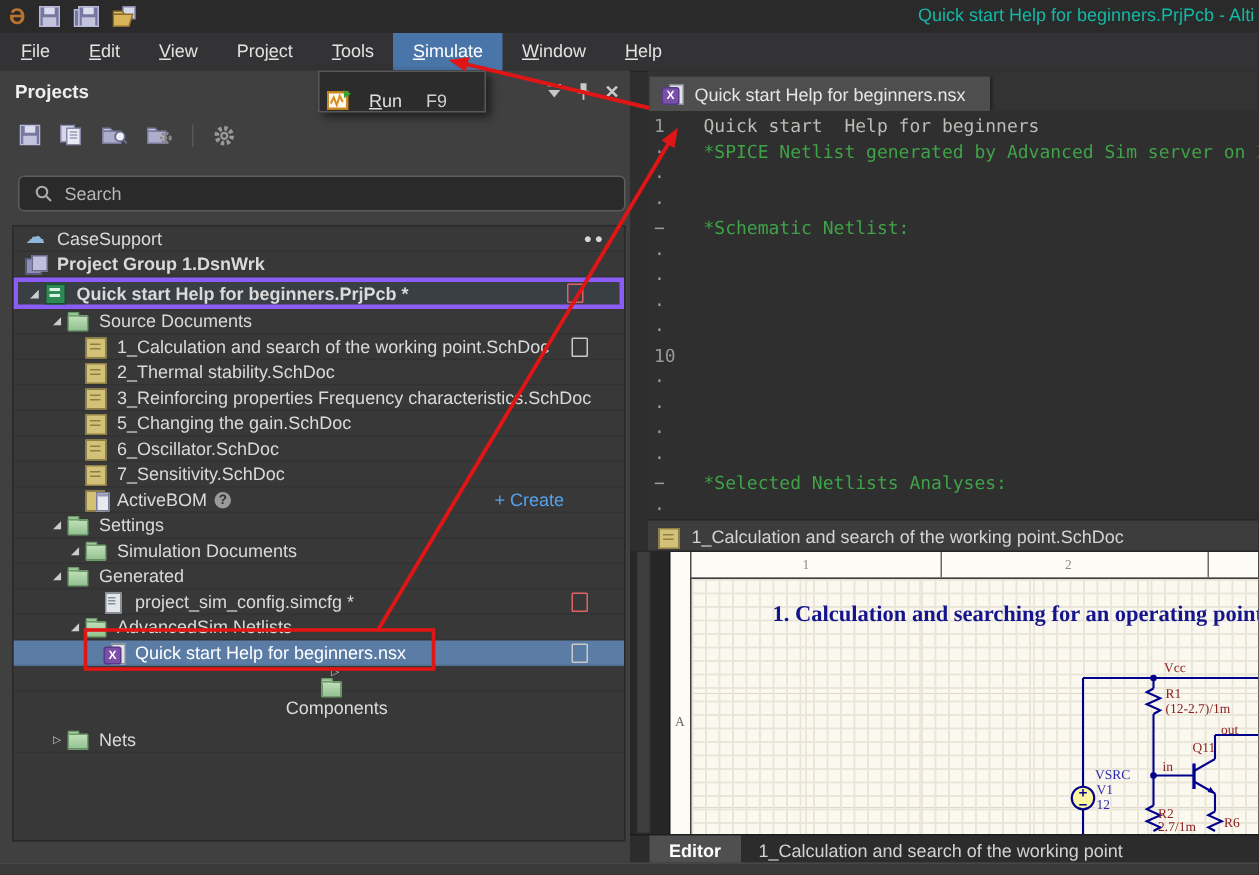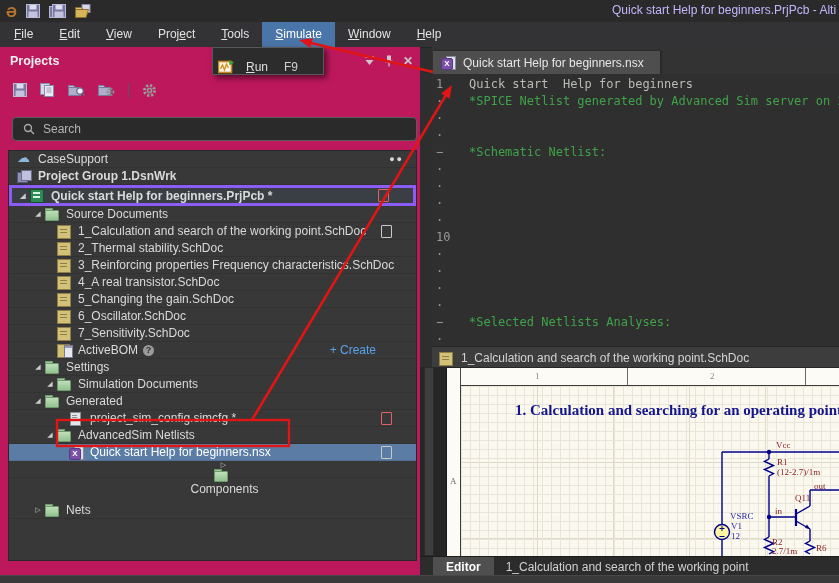--- a/index.html
+++ b/index.html
@@ -3,31 +3,31 @@
 <meta charset="utf-8">
 <style>
   html,body{margin:0;padding:0}
   body{position:relative;width:839px;height:583px;overflow:hidden;background:#2e2e2e;
        font-family:"Liberation Sans",sans-serif;font-size:12px;color:#d8d8d8;-webkit-font-smoothing:antialiased}
   u{text-decoration:underline}
   
   .titlebar{position:absolute;top:0;left:0;right:0;height:22px;background:#2a2a2a;display:flex;align-items:center}
   .titlebar .tb-icons{display:flex;align-items:center;gap:9px;padding-left:6px}
   .tb-logo{color:#b8742f;font-weight:bold;font-size:15px;line-height:15px}
-  .win-title{position:absolute;left:612px;top:3px;white-space:nowrap;color:#c4b5fd;font-size:12px}
+  .win-title{position:absolute;left:612px;top:3px;white-space:nowrap;color:#14b8a6;font-size:12px}
   
   .menubar{position:absolute;top:22px;left:0;right:0;height:25px;background:#333335;border-bottom:1px solid #242424;display:flex;align-items:stretch;padding-left:1px}
   .menu-item{padding:5px 13px 4px 13px;color:#e2e2e2;cursor:default}
   .menu-item.active{background:#4a75a8;color:#ffffff}
   
   .dropdown{position:absolute;top:47px;left:212px;width:110px;height:26px;background:#2c2c2c;border:1px solid #585858;box-shadow:3px 3px 6px rgba(0,0,0,.55);z-index:30;display:flex;align-items:flex-end}
   .dropdown .run-label{margin-left:12px;color:#e0e0e0}
   .dropdown .run-shortcut{margin-left:16px;color:#cfcfcf}
   
-  .projects{position:absolute;top:47px;left:0;width:420px;height:528px;background:#be185d}
+  .projects{position:absolute;top:47px;left:0;width:420px;height:528px;background:#404040}
   .pp-header{height:27px;display:flex;align-items:center}
   .pp-title{font-weight:bold;color:#efefef;padding-left:10px;font-size:12.5px}
   .pp-hicons{margin-left:auto;display:flex;align-items:center;gap:9px;padding-right:7px;color:#c9c9c9}
   .pp-close{font-size:12px;font-weight:bold}
   .pp-toolbar{height:32px;display:flex;align-items:center;gap:13px;padding-left:13px}
   .pp-sep{width:1px;height:15px;background:#575757}
   .pp-search{position:absolute;left:12px;right:3px;top:70px;height:22px;background:#2a2a2a;border:1px solid #5c5c5c;border-radius:4px;display:flex;align-items:center;gap:8px;padding-left:10px;color:#b5b5b5}
   .tree{position:absolute;left:8px;right:3px;top:103px;bottom:14px;background:#383838;border:1px solid #282828;overflow:hidden}
   .trow{height:16px;display:flex;align-items:center;border-bottom:1px solid rgba(0,0,0,.10);position:relative;color:#dadada;white-space:nowrap}
   .trow.bold{font-weight:bold}
@@ -226,24 +226,20 @@
           <span class="page-mini"></span>
         </span>
       </div>
       <div class="trow" style="padding-left: 48px;">
         <span class="ico schdoc"></span>
         <span class="lbl">2_Thermal stability.SchDoc</span>
       </div>
       <div class="trow" style="padding-left: 48px;">
         <span class="ico schdoc"></span>
         <span class="lbl">3_Reinforcing properties  Frequency characteristics.SchDoc</span>
-      </div>
-      <div class="trow" style="padding-left: 48px;">
-        <span class="ico schdoc"></span>
-        <span class="lbl">4_A real transistor.SchDoc</span>
       </div>
       <div class="trow" style="padding-left: 48px; text-align: right;">
         <span class="ico schdoc"></span>
         <span class="lbl">5_Changing the gain.SchDoc</span>
       </div>
       <div class="trow" style="padding-left: 48px;">
         <span class="ico schdoc"></span>
         <span class="lbl">6_Oscillator.SchDoc</span>
       </div>
       <div class="trow" style="padding-left: 48px;">

